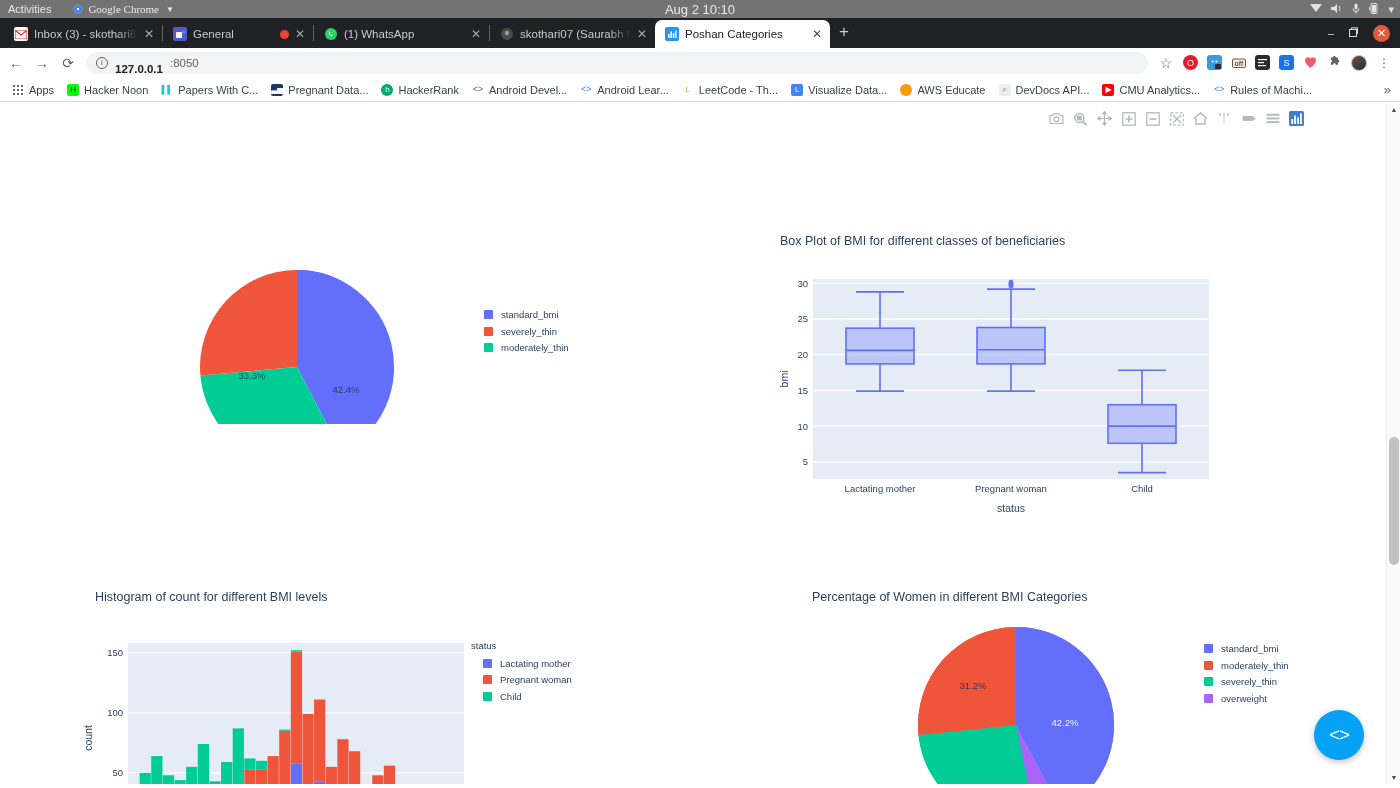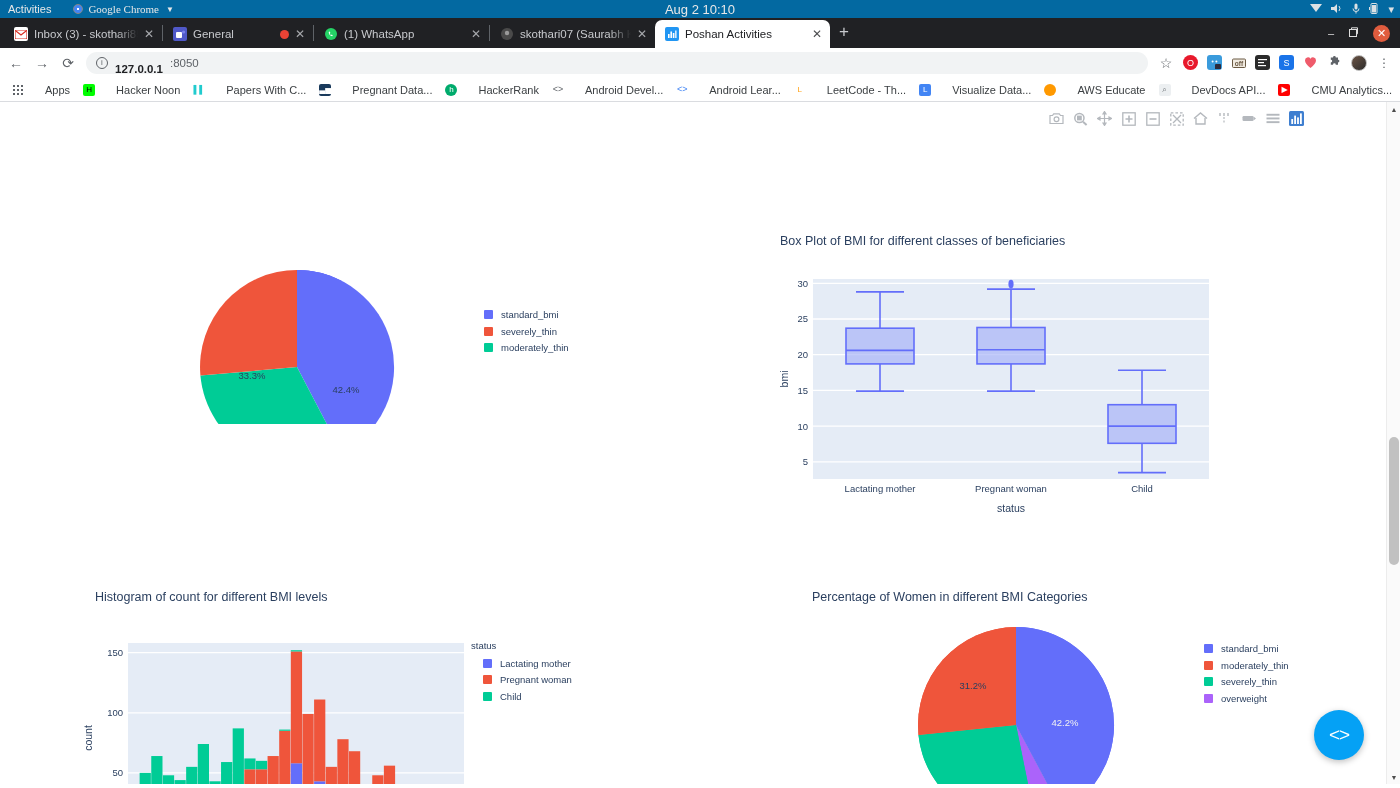--- a/index.html
+++ b/index.html
@@ -5,21 +5,21 @@
   * { box-sizing: border-box; margin: 0; padding: 0; }
   html, body {
     width: 1400px; height: 788px;
     background: #fff;
     font-family: "Liberation Sans", sans-serif;
     overflow: hidden;
   }
 
   
   .os-bar {
-    height: 18px; background: #0369a1; color: #e8e8e8;
+    height: 18px; background: #737373; color: #e8e8e8;
     display: flex; align-items: center; font-size: 11px;
     padding: 0 8px; position: relative;
   }
   .os-activities { margin-right: 22px; }
   .os-app { display: flex; align-items: center; gap: 5px; font-family: Liberation Serif, serif; }
   .os-chrome-dot {
     width: 10px; height: 10px; border-radius: 50%;
     background: radial-gradient(circle at 50% 50%, #fff 0 25%, #4285f4 26% 100%);
     display: inline-block; border: 1px solid #888;
   }
@@ -95,21 +95,21 @@
     background: linear-gradient(140deg, #6b5344, #2b2b2b);
     border: 1px solid #bbb;
   }
 
   
   .bookmarks {
     height: 24px; background: #fff; display: flex; align-items: center;
     gap: 3px; padding: 0 7px; font-size: 11px; color: #3c4043;
     border-bottom: 1px solid #dadce0;
   }
-  .bm { display: flex; align-items: center; gap: 21px; padding: 2px 5px; white-space: nowrap; }
+  .bm { display: flex; align-items: center; gap: 5px; padding: 2px 5px; white-space: nowrap; }
   .bm-ico {
     width: 12px; height: 12px; border-radius: 2px; flex: 0 0 12px;
     display: flex; align-items: center; justify-content: center;
     font-size: 8px; color: #fff; line-height: 1;
   }
   .bm-apps-grid {
     width: 12px; height: 12px;
     background-image: radial-gradient(#5f6368 35%, transparent 36%);
     background-size: 4px 4px;
   }
@@ -252,21 +252,21 @@
   <div class="tab active" style="width:176px">
     <span class="tab-fav" style="background:#2196f3">
       <svg width="12" height="12" viewBox="0 0 12 12">
           <rect width="12" height="12" rx="1.5" fill="#2196f3"></rect>
           <rect x="2" y="6" width="1.6" height="4" fill="#fff"></rect>
           <rect x="4.4" y="3.5" width="1.6" height="6.5" fill="#fff"></rect>
           <rect x="6.8" y="5" width="1.6" height="5" fill="#fff"></rect>
           <rect x="9.2" y="2.5" width="1.3" height="7.5" fill="#fff"></rect>
         </svg>
     </span>
-    <span class="tab-title" style="mask-image:none;-webkit-mask-image:none">Poshan Activities</span>
+    <span class="tab-title" style="mask-image:none;-webkit-mask-image:none">Poshan Categories</span>
     <span class="tab-close">✕</span>
   </div>
   <div class="tab-newbtn">+</div>
   <div class="winctl">
     <span>–</span>
     <span>
       <svg width="11" height="11" viewBox="0 0 11 11">
           <rect x="1.5" y="2.5" width="7" height="7" stroke="#ddd" fill="none"></rect>
           <path d="M3.5 2.5 L3.5 0.8 L9.5 0.8 L9.5 6.8 L8.5 6.8" stroke="#ddd" fill="none"></path>
         </svg>

